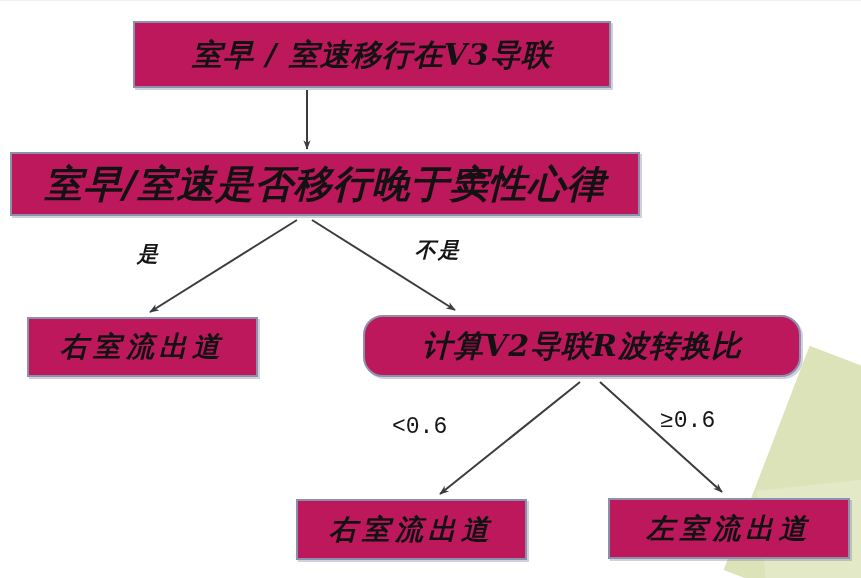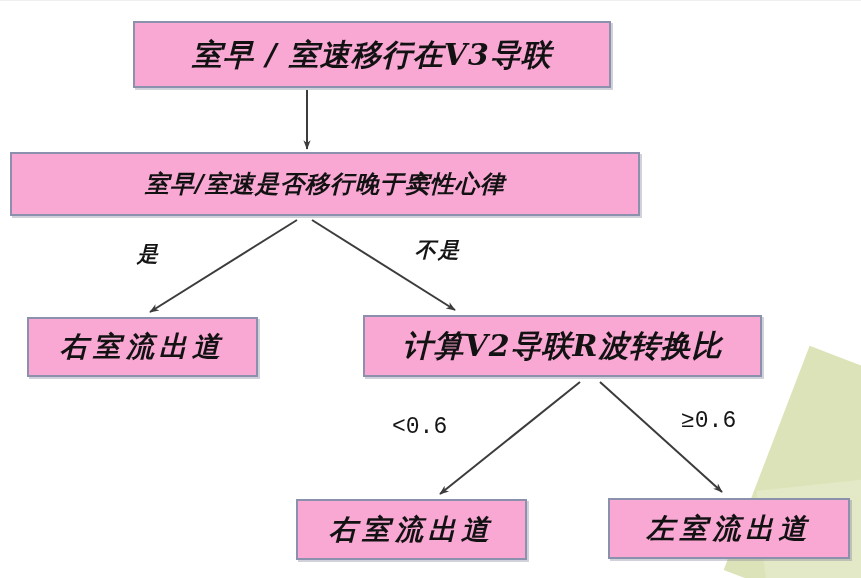--- a/index.html
+++ b/index.html
@@ -48,21 +48,21 @@
     position: absolute;
     left: 0;
     top: 0;
     width: 861px;
     height: 578px;
     overflow: visible;
   }
   .node {
     position: absolute;
     box-sizing: border-box;
-    background: #f9a8d4;
+    background: #be185d;
     border: 2px solid #8b90ad;
     box-shadow: 2px 2px 0 rgba(120,124,150,0.35);
     display: flex;
     align-items: center;
     justify-content: center;
     z-index: 3;
   }
   .node .node-text {
     font-family: "DejaVu Serif", "Liberation Serif", serif;
     font-weight: 700;
@@ -118,38 +118,38 @@
     <line x1="580" y1="382" x2="440" y2="494" stroke="#3c3c3c" stroke-width="2" marker-end="url(#arrowhead)"></line>
 
     <line x1="600" y1="382" x2="722" y2="492" stroke="#3c3c3c" stroke-width="2" marker-end="url(#arrowhead)"></line>
   </svg>
 
   <div class="node" style="left:133px; top:21px; width:478px; height:67px;">
     <span class="node-text" style="font-size:30px;">室早 / 室速移行在V3导联</span>
   </div>
 
   <div class="node" style="left:10px; top:152px; width:630px; height:64px;">
-    <span class="node-text" style="font-size:24px;">室早/室速是否移行晚于窦性心律</span>
+    <span class="node-text" style="font-size:38px;">室早/室速是否移行晚于窦性心律</span>
   </div>
 
   <div class="edge-label cn" style="left:137px; top:243px;">是</div>
 
   <div class="edge-label cn" style="left:415px; top:239px;">不是</div>
 
   <div class="node" style="left:27px; top:317px; width:231px; height:60px;">
     <span class="node-text" style="font-size:28px; letter-spacing:5px;">右室流出道</span>
   </div>
 
-  <div class="node" style="left:363px; top:315px; width:399px; height:62px;">
+  <div class="node" style="left:363px; top:315px; width:438px; height:62px;border-radius:20px;">
     <span class="node-text" style="font-size:30px;">计算V2导联R波转换比</span>
   </div>
 
   <div class="edge-label num" style="left:392px; top:416px;">&lt;0.6</div>
 
-  <div class="edge-label num" style="left:681px; top:410px;">≥0.6</div>
+  <div class="edge-label num" style="left:660px; top:410px;">≥0.6</div>
 
   <div class="node" style="left:296px; top:499px; width:231px; height:61px;">
     <span class="node-text" style="font-size:28px; letter-spacing:5px;">右室流出道</span>
   </div>
 
   <div class="node" style="left:608px; top:498px; width:242px; height:61px;">
     <span class="node-text" style="font-size:28px; letter-spacing:5px;">左室流出道</span>
   </div>
 
 </div>

